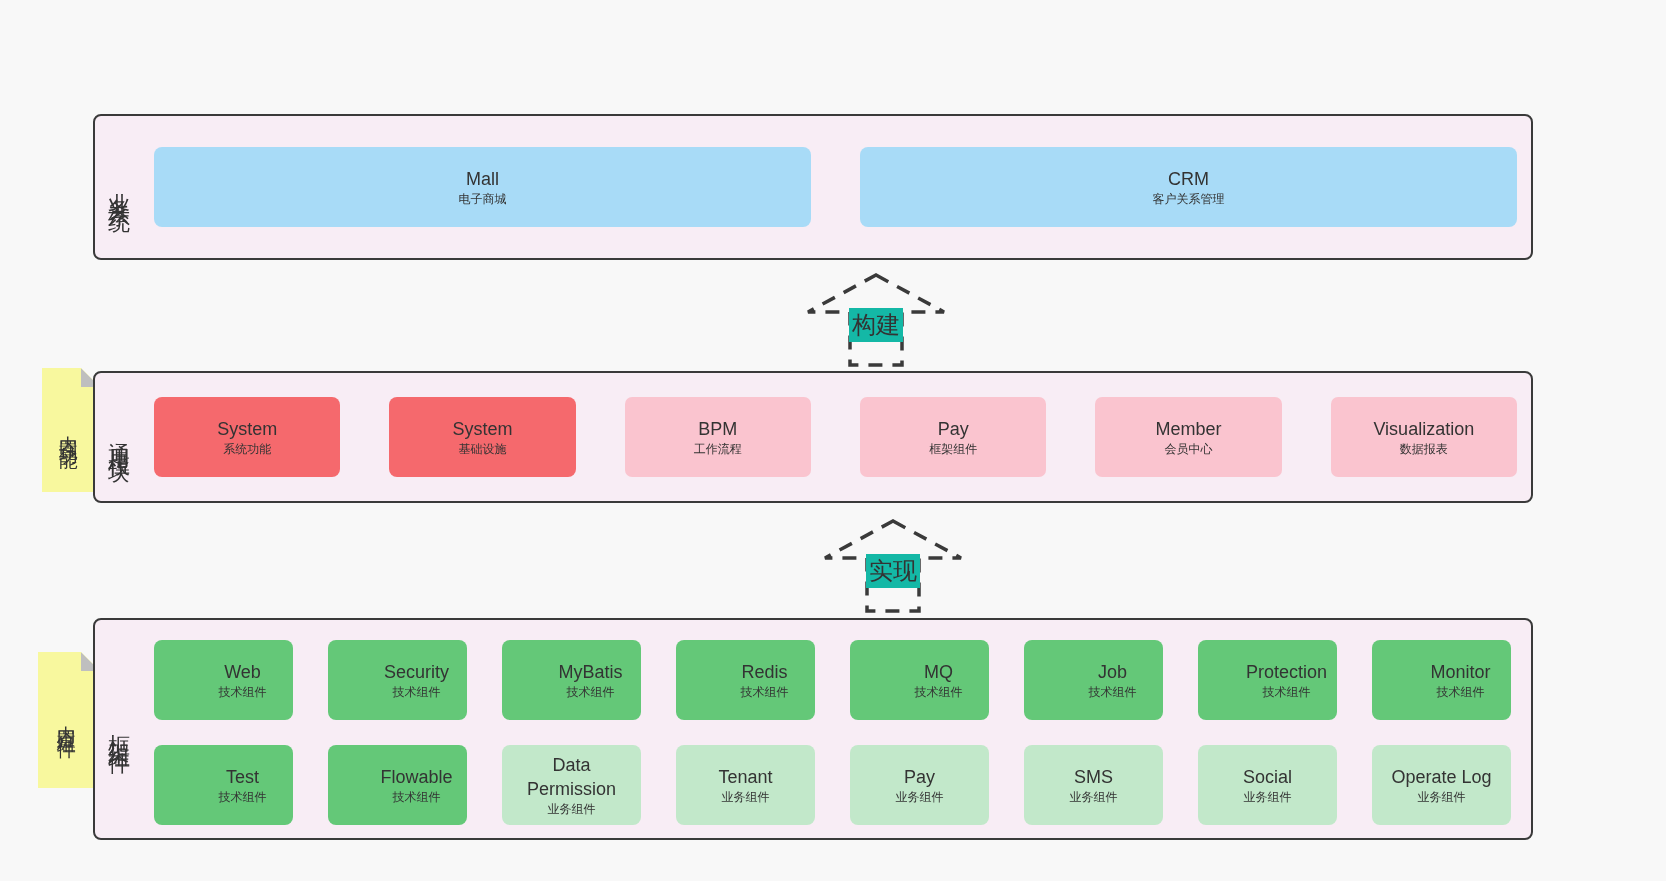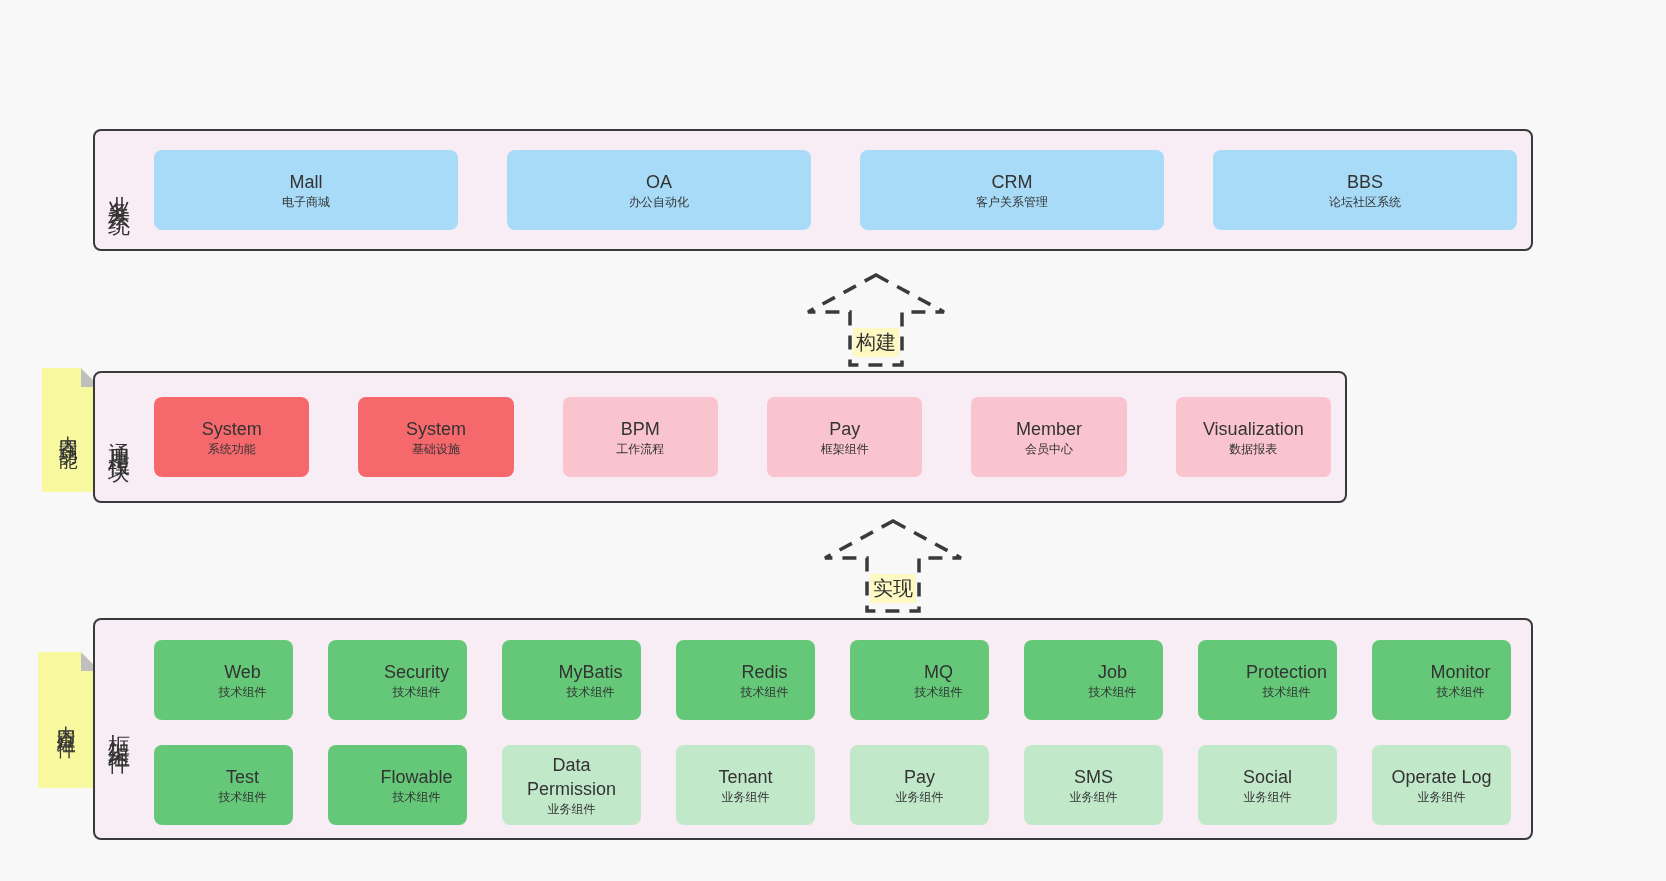--- a/index.html
+++ b/index.html
@@ -13,22 +13,22 @@
 
   
   .band {
     position:absolute;
     background:var(--band-bg,#f8edf5);
     border:2px solid var(--band-border,#3a3a3a);
     border-radius:8px;
     z-index:2;
     box-sizing:border-box;
   }
-  #band-business   { left:93px; top:129px; width:1440px; height:122px; }
-  #band-modules    { left:93px; top:371px; width:1254px; height:132px; }
+  #band-business   { left:93px; top:114px; width:1440px; height:146px; }
+  #band-modules    { left:93px; top:371px; width:1440px; height:132px; }
   #band-components { left:93px; top:618px; width:1440px; height:222px; }
 
   .v-label {
     position:absolute; left:13px; top:50%; transform:translateY(-50%);
     writing-mode:vertical-rl; text-orientation:upright;
     font-size:22px; letter-spacing:6px; color:var(--text,#333);
     white-space:nowrap; line-height:1;
   }
 
   .boxes {
@@ -79,22 +79,22 @@
   .up-arrow { position:absolute; width:150px; height:96px; z-index:3; }
   #arrow-build     { left:801px; top:272px; }
   #arrow-implement { left:818px; top:518px;text-align:right; }
   .up-arrow svg { position:absolute; inset:0; }
   .up-arrow path {
     fill:none; stroke:var(--arrow,#3a3a3a); stroke-width:3.5;
     stroke-dasharray:14 10;
   }
   .arrow-label {
     position:absolute; left:50%; top:36px; transform:translateX(-50%);
-    background:#fef9c3; padding:1px 3px;
-    font-size:20px; color:var(--text,#333); white-space:nowrap;margin-top:20px;
+    background:#14b8a6; padding:1px 3px;
+    font-size:24px; color:var(--text,#333); white-space:nowrap;
   }
 </style>
 </head>
 <body>
 
 <div class="stage">
 
   <div class="sticky" id="sticky-modules">
     <span class="fold"></span>
     <span class="sticky-label">内置功能</span>
@@ -105,30 +105,22 @@
   </div>
 
   <div class="band" id="band-business">
     <div class="v-label">业务系统</div>
     <div class="boxes">
         <div class="box blue">
           <div class="box-title">Mall</div>
           <div class="box-subtitle">电子商城</div>
         </div>
         <div class="box blue">
-          <div class="box-title">OA</div>
-          <div class="box-subtitle">办公自动化</div>
-        </div>
-        <div class="box blue">
           <div class="box-title">CRM</div>
           <div class="box-subtitle">客户关系管理</div>
-        </div>
-        <div class="box blue">
-          <div class="box-title">BBS</div>
-          <div class="box-subtitle">论坛社区系统</div>
         </div>
       </div>
   </div>
 
   <div class="up-arrow" id="arrow-build">
     <svg viewBox="0 0 150 96">
       <path d="M75 3 L143 40 L101 40 L101 93 L49 93 L49 40 L7 40 Z"></path>
     </svg>
     <span class="arrow-label">构建</span>
   </div>

